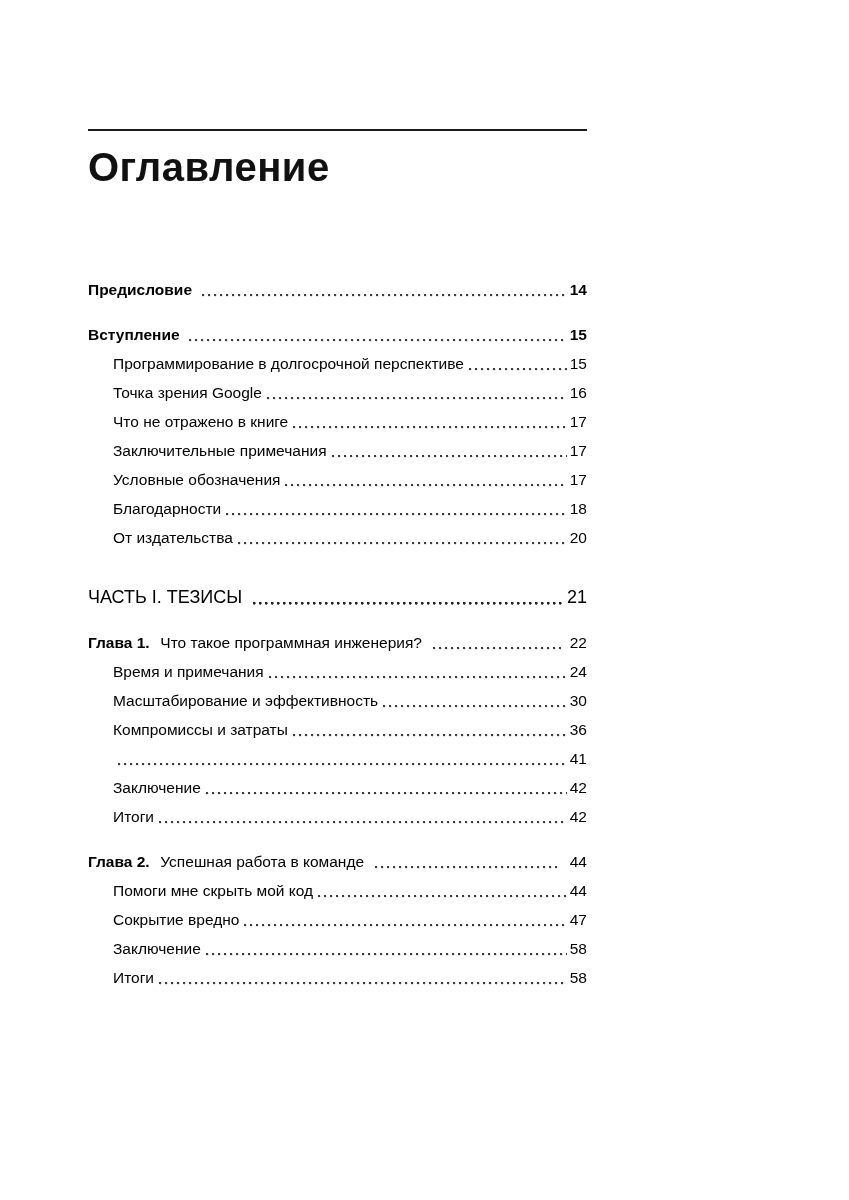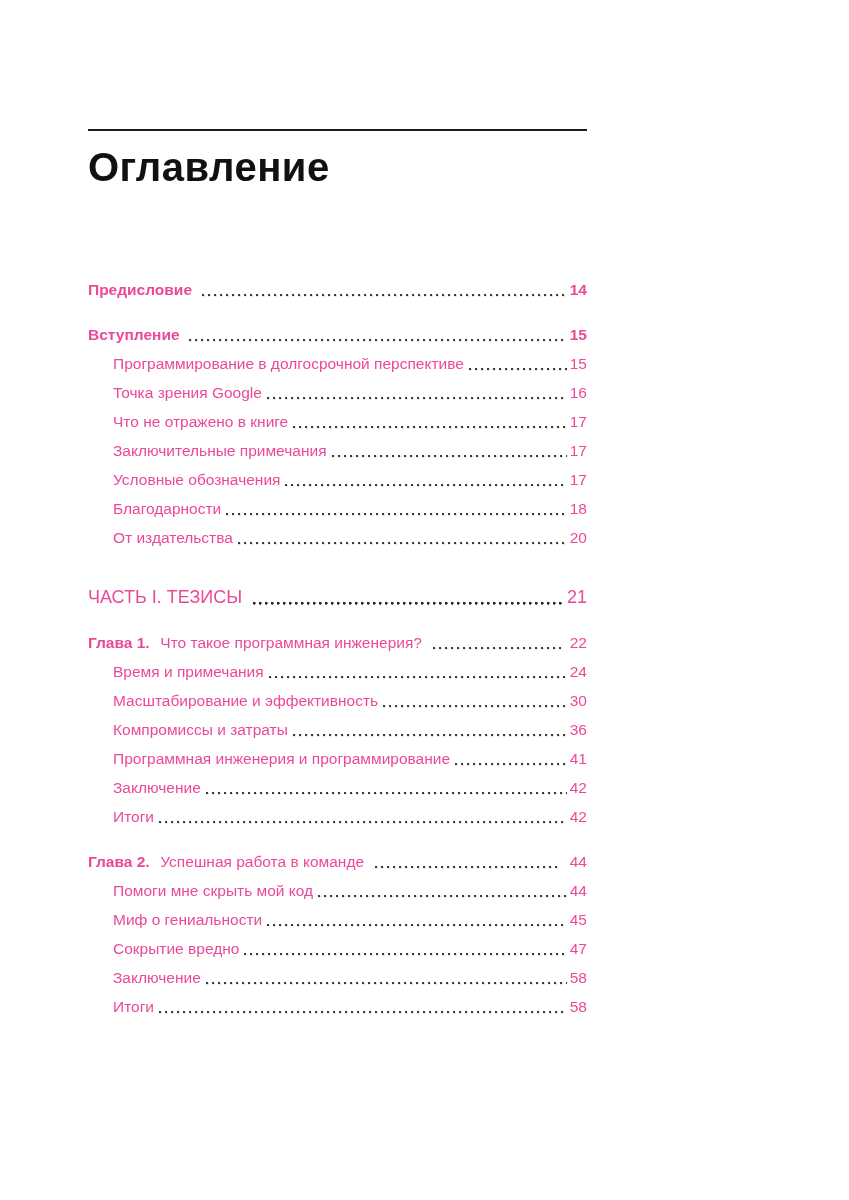--- a/index.html
+++ b/index.html
@@ -34,21 +34,21 @@
   }
   .toc {
     margin-top: 86px;
   }
   .row {
     display: flex;
     align-items: flex-end;
     line-height: 21px;
     padding: 4px 0;
     font-size: 15.5px;
-    color: #ec4899;
+    color: #000000;
   }
   .leader {
     flex: 1 1 auto;
     height: 21px;
     margin: 0 3px 0 5px;
     background-image: radial-gradient(circle at 1.1px 1.1px, #3a3a3a 1.05px, rgba(0,0,0,0) 1.55px);
     background-size: 6px 3px;
     background-repeat: repeat-x;
     background-position: left bottom 3px;
   }
@@ -158,21 +158,20 @@
     <span class="entry-page">30</span>
   </div>
       <div class="row row-sub">
 
     <span class="entry-label">Компромиссы и затраты</span>
     <span class="leader"></span>
     <span class="entry-page">36</span>
   </div>
       <div class="row row-sub">
 
-    <span class="entry-label">Программная инженерия и программирование</span>
     <span class="leader"></span>
     <span class="entry-page">41</span>
   </div>
       <div class="row row-sub">
 
     <span class="entry-label">Заключение</span>
     <span class="leader"></span>
     <span class="entry-page">42</span>
   </div>
       <div class="row row-sub">
@@ -188,26 +187,20 @@
     <span class="entry-page">44</span>
   </div>
       <div class="row row-sub">
 
     <span class="entry-label">Помоги мне скрыть мой код</span>
     <span class="leader"></span>
     <span class="entry-page">44</span>
   </div>
       <div class="row row-sub">
 
-    <span class="entry-label">Миф о гениальности</span>
-    <span class="leader"></span>
-    <span class="entry-page">45</span>
-  </div>
-      <div class="row row-sub">
-
     <span class="entry-label">Сокрытие вредно</span>
     <span class="leader"></span>
     <span class="entry-page">47</span>
   </div>
       <div class="row row-sub">
 
     <span class="entry-label">Заключение</span>
     <span class="leader"></span>
     <span class="entry-page">58</span>
   </div>

